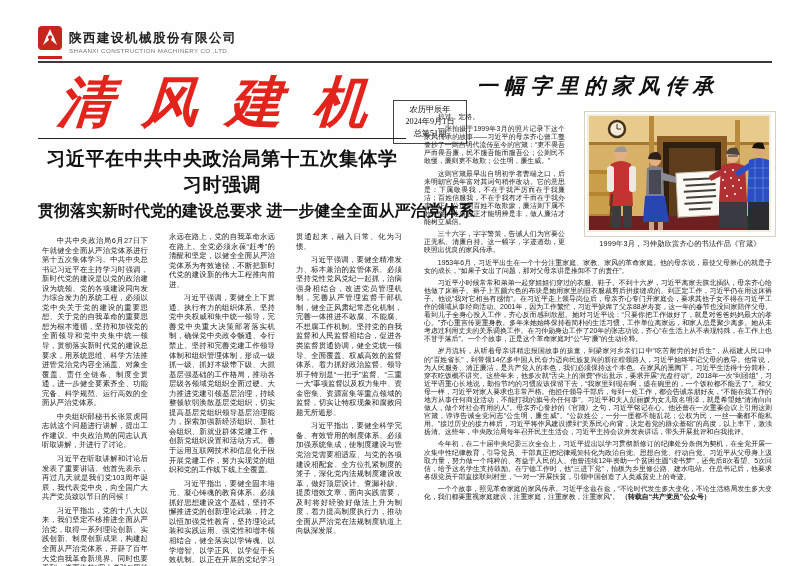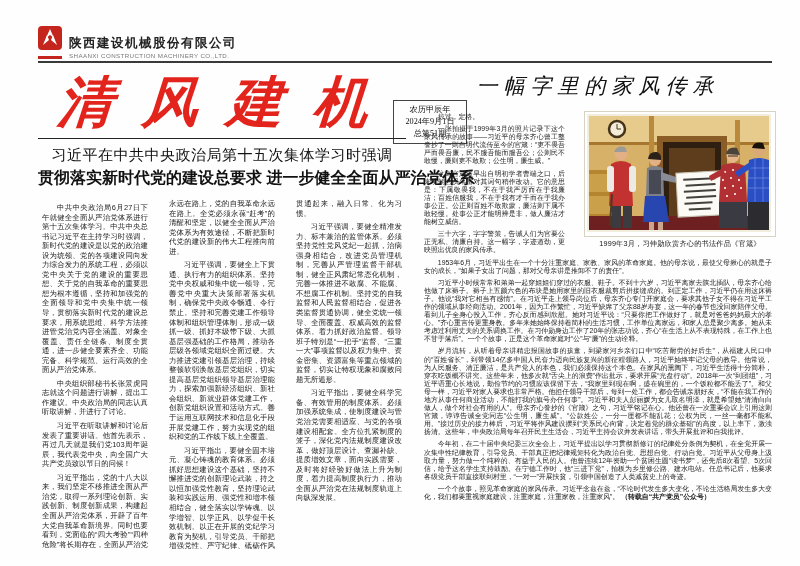--- a/index.html
+++ b/index.html
@@ -1,43 +1,43 @@
 <!DOCTYPE html>
 <html><head>
 <meta charset="utf-8">
 <style>
   html,body{margin:0;padding:0;background:#c9c9c9;}
   .page{position:relative;width:800px;height:566px;background:#fefefe;overflow:hidden;
         font-family:"Liberation Sans","DejaVu Sans",sans-serif;color:#1c1c1c;}
   
-  .logo-row{position:absolute;left:38px;top:26px;display:flex;align-items:flex-end;}
+  .logo-row{position:absolute;left:38px;top:26px;display:flex;align-items:center;}
   .logo-icon{width:24px;height:24px;margin-right:7px;}
   .logo-subline{width:24px;height:3px;background:#c4261d;margin-top:2px;}
   .company-cn{font-size:12.5px;font-weight:bold;letter-spacing:1.5px;color:#222;line-height:14px;}
   .company-en{font-size:6.2px;color:#777;letter-spacing:.4px;margin-top:2px;}
   .header-rule{position:absolute;left:38px;top:61px;width:734px;height:2px;background:#3a3a3a;}
   
   .masthead{position:absolute;left:58px;top:66px;width:340px;
             font-family:"Liberation Serif","DejaVu Serif",serif;font-weight:bold;font-style:italic;
             font-size:55px;letter-spacing:30px;color:#e3241d;white-space:nowrap;transform:skewX(-4deg);}
   .date-box{position:absolute;left:393px;top:100px;width:72px;height:42px;border:1px solid #444;
             display:flex;flex-direction:column;justify-content:center;align-items:center;
             font-family:"Liberation Serif","DejaVu Serif",serif;font-size:8.2px;line-height:12px;color:#111;}
   
   .left-article{position:absolute;left:38px;top:138px;width:368px;}
   .hl-rule{border-top:1.5px solid #222;margin-bottom:7px;}
-  .hl-kicker{font-size:15px;font-weight:normal;text-align:center;letter-spacing:.5px;margin:0 0 3px 0;color:#111;}
+  .hl-kicker{font-size:19px;font-weight:bold;text-align:center;letter-spacing:.5px;margin:0 0 3px 0;color:#111;}
   .hl-main{font-size:16px;font-weight:bold;text-align:center;letter-spacing:0;margin:0;color:#111;white-space:nowrap;}
   .left-cols{margin-top:10px;height:354px;overflow:hidden;
              column-count:3;column-gap:13px;column-fill:auto;
              font-size:7.4px;line-height:9.55px;text-align:justify;color:#222;}
   .left-cols p,.right-body p{margin:4px;text-indent:2em;}
   
   .right-article{position:absolute;left:420px;top:72px;width:356px;}
-  .ra-headline{font-family:"Liberation Serif","DejaVu Serif",serif;font-weight:normal;font-style:italic;
+  .ra-headline{font-family:"Liberation Serif","DejaVu Serif",serif;font-weight:bold;font-style:italic;
                font-size:21px;letter-spacing:6px;text-align:center;color:#101010;margin:0 0 9px 0;white-space:nowrap;}
   .right-body{font-size:6.9px;line-height:8.1px;text-align:justify;color:#222;height:462px;overflow:hidden;}
   .photo-fig{float:right;width:192px;margin:2px 0 4px 8px;}
   .photo-frame{border:1px solid #d8d2c2;background:#fff;padding:2px;}
   .photo-caption{font-size:7.2px;text-align:center;margin-top:3px;color:#111;letter-spacing:.2px;}
   .closing-note{font-weight:bold;}
 </style>
 </head>
 <body>
 

